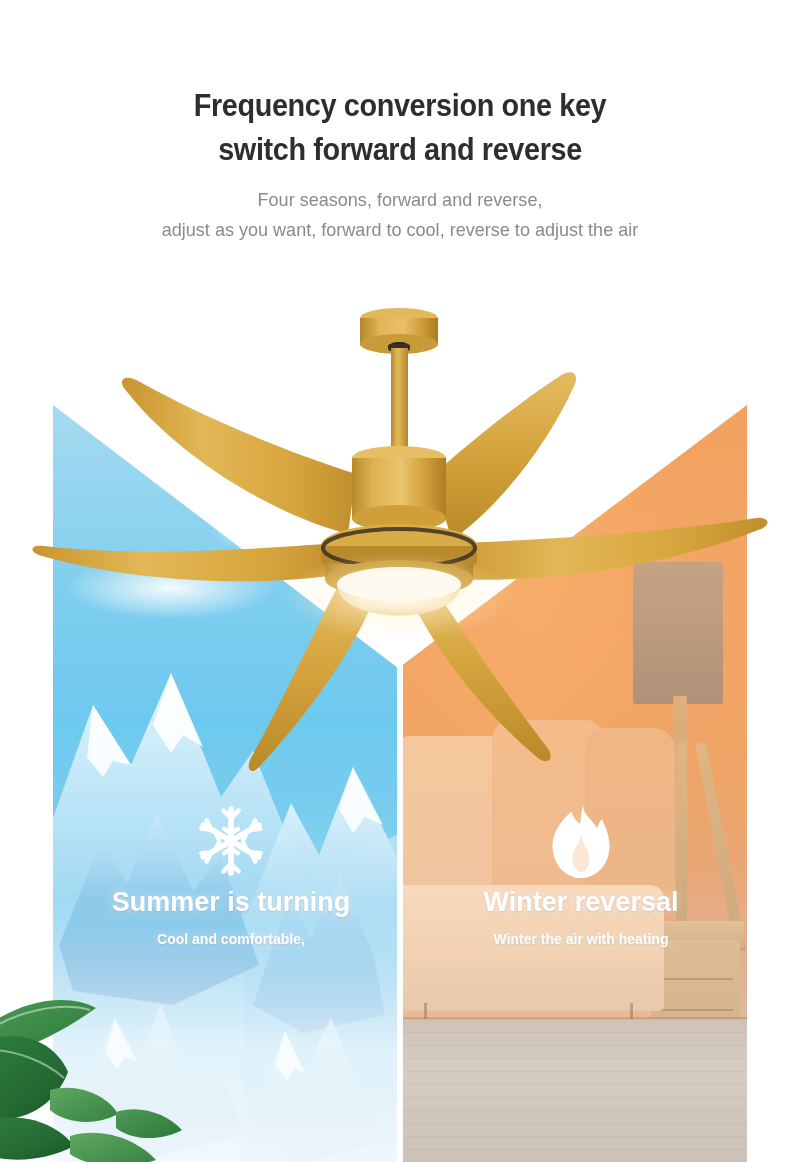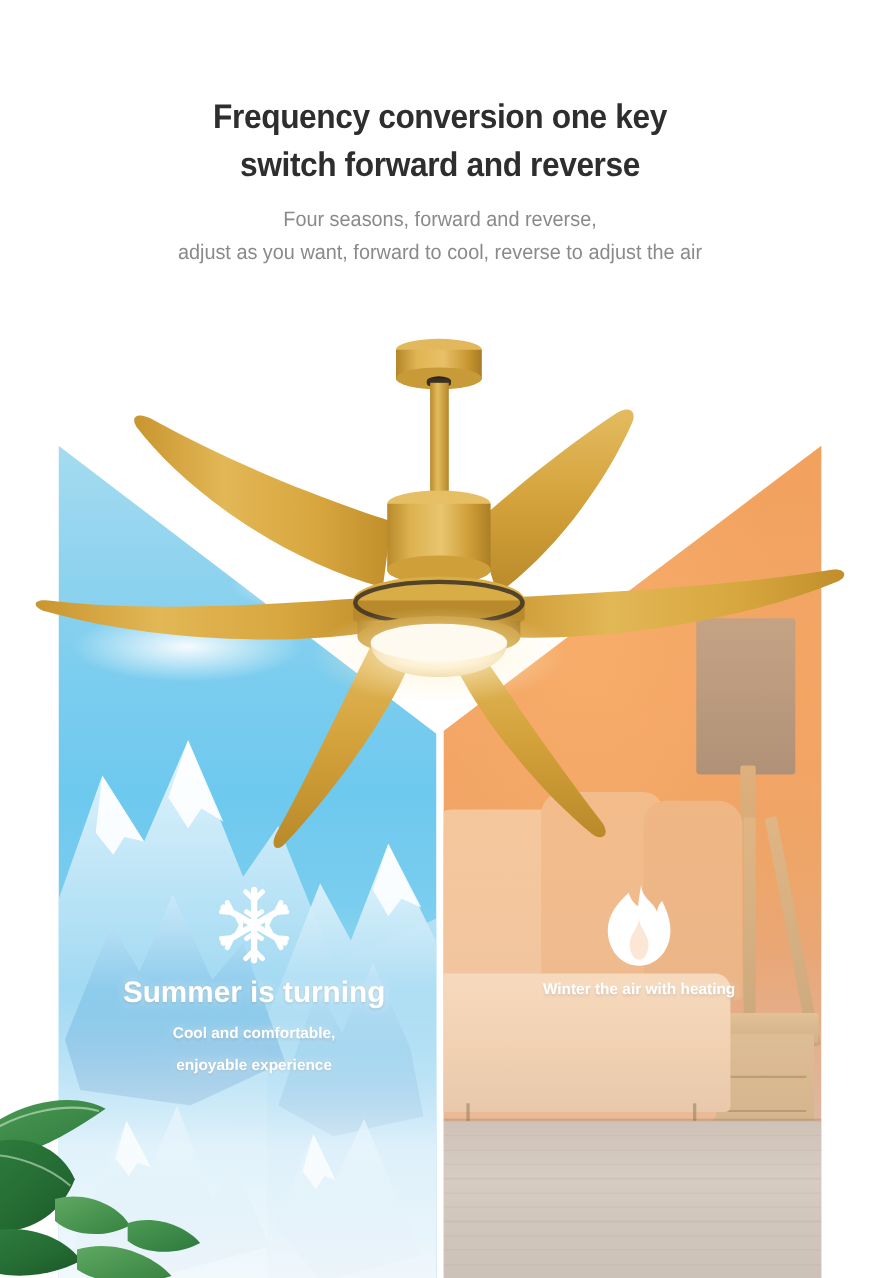--- a/index.html
+++ b/index.html
@@ -240,21 +240,20 @@
             <path d="M50 40 L41 34 M50 40 L59 34"></path>
             <path d="M50 60 L41 66 M50 60 L59 66"></path>
             <path d="M34 48 L30 40 M34 52 L30 60"></path>
             <path d="M66 48 L70 40 M66 52 L70 60"></path>
           </g>
           <circle cx="50" cy="50" r="6.5" fill="#ffffff"></circle>
         </svg>
         <div class="cap-title">Summer is turning</div>
         <div class="cap-sub">
           <span class="cap-sub-line">Cool and comfortable,</span>
-          <span class="cap-sub-line">enjoyable experience</span>
         </div>
       </div>
     </div>
 
     <div class="panel panel-right">
       <div class="room-wall"></div>
       <div class="room-warmglow"></div>
 
       <div class="lamp-shade"></div>
       <div class="lamp-pole"></div>
@@ -280,20 +279,21 @@
       <div class="room-tint"></div>
 
       <div class="cap cap-right">
         <svg class="cap-icon" width="62" height="76" viewBox="0 0 62 80">
           <path d="M33 1 C33 14 45 18 48 27 C49 22 51 19 53 17 C58 27 61 36 61 45
                    C61 64 48 79 31 79 C14 79 1 64 1 45 C1 30 11 18 21 9
                    C23 16 27 20 30 22 C31 14 32 7 33 1 Z" fill="#ffffff"></path>
           <path d="M31 33 C31 42 40 49 40 58 C40 67 36 73 31 73 C26 73 22 67 22 58
                    C22 49 31 42 31 33 Z" fill="#f6b07a" opacity=".30"></path>
         </svg>
+        <div class="cap-title">Winter reversal</div>
         <div class="cap-sub">
           <span class="cap-sub-line">Winter the air with heating</span>
         </div>
       </div>
     </div>
 
     <svg class="fan" viewBox="0 0 800 810">
       <defs>
         <linearGradient id="goldBladeH" x1="0" y1="0" x2="1" y2="0">
           <stop offset="0%" stop-color="#c9952f"></stop>

